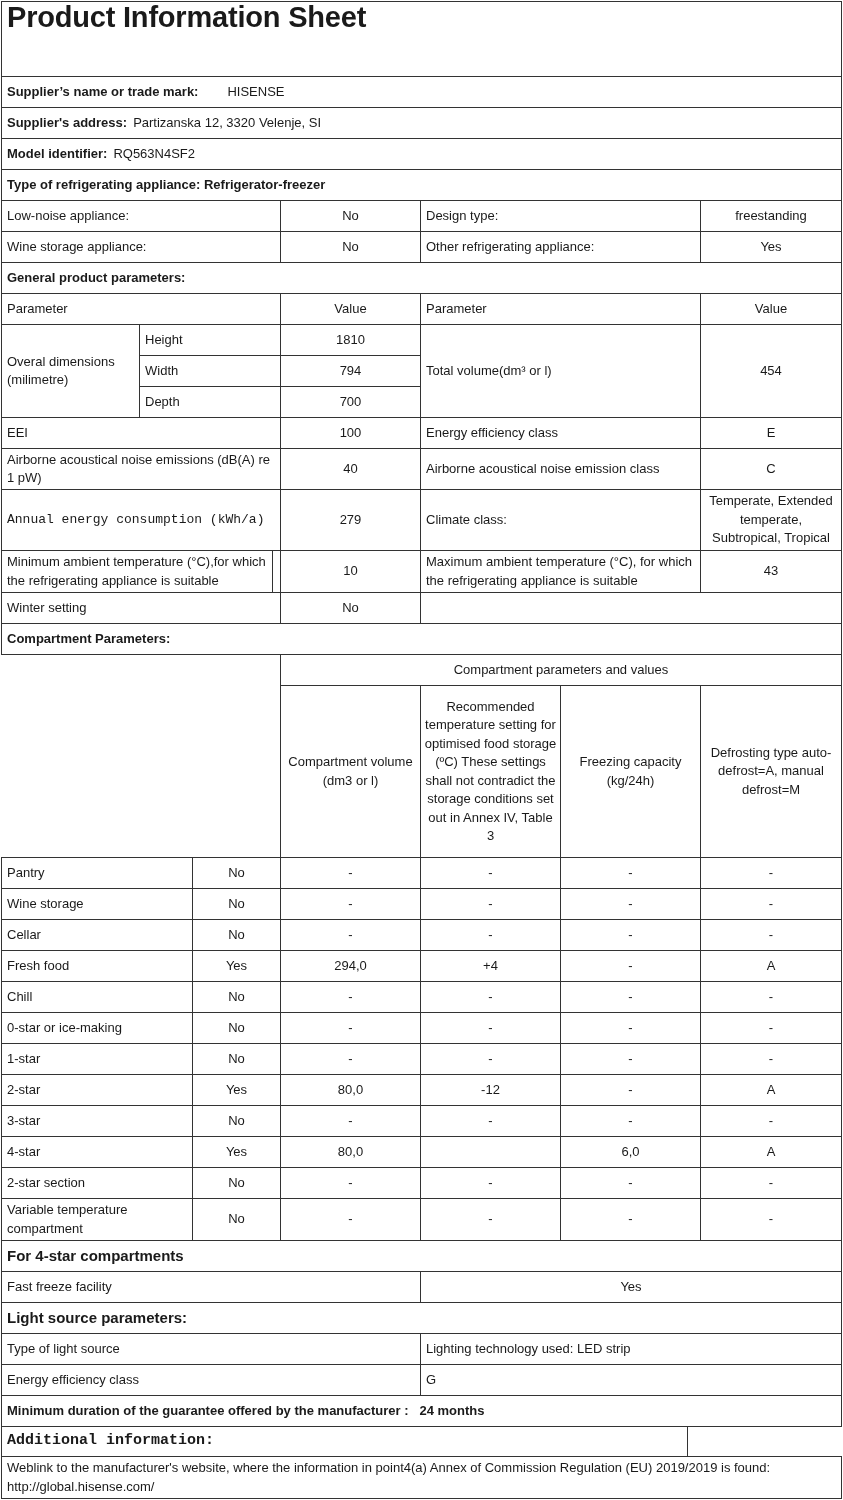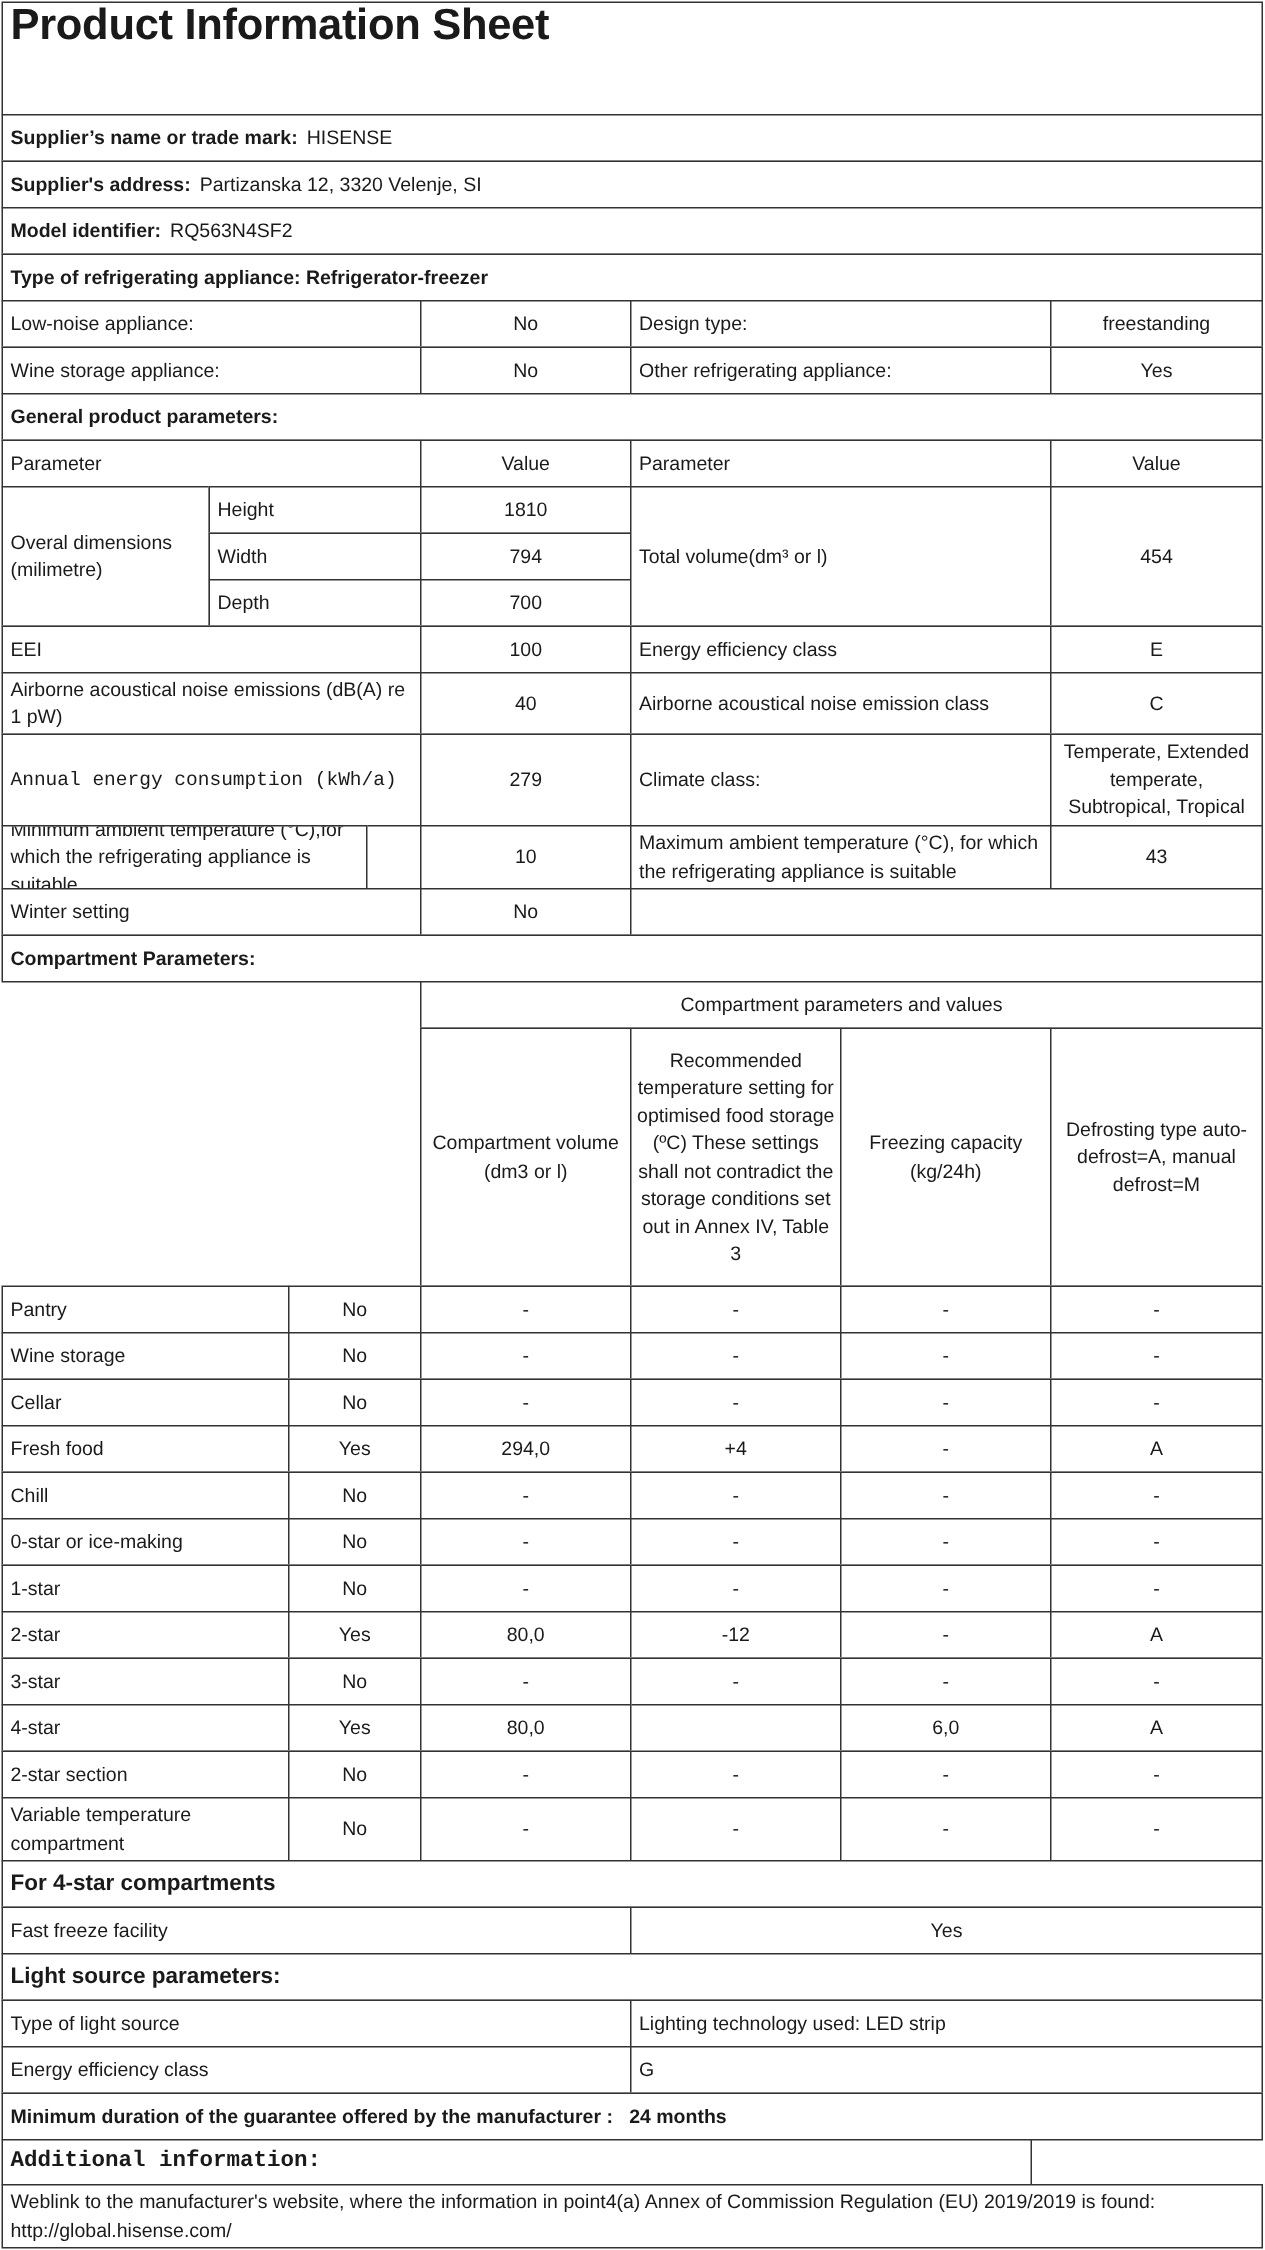--- a/index.html
+++ b/index.html
@@ -16,21 +16,21 @@
   .wrap { white-space: normal; }
   .val { font-weight: normal; margin-left: 6px; }
 </style>
 </head>
 <body>
 
 <div class="sheet">
 
   <div class="c title" style="left:1px;top:1px;width:841px;height:76px;">Product Information Sheet</div>
 
-  <div class="c" style="left:1px;top:76px;width:841px;height:32px;">
+  <div class="c" style="left:1px;top:76px;width:841px;height:32px;gap:23px;">
     <span class="b">Supplier’s name or trade mark:</span>
     <span class="val">HISENSE</span>
   </div>
   <div class="c" style="left:1px;top:107px;width:841px;height:32px;">
     <span class="b">Supplier's address:</span>
     <span class="val">Partizanska 12, 3320 Velenje, SI</span>
   </div>
   <div class="c" style="left:1px;top:138px;width:841px;height:32px;">
     <span class="b">Model identifier:</span>
     <span class="val">RQ563N4SF2</span>
@@ -72,21 +72,21 @@
   <div class="c wrap" style="left:1px;top:448px;width:280px;height:42px;">Airborne acoustical noise emissions (dB(A) re 1 pW)</div>
   <div class="c ctr" style="left:280px;top:448px;width:141px;height:42px;">40</div>
   <div class="c" style="left:420px;top:448px;width:281px;height:42px;">Airborne acoustical noise emission class</div>
   <div class="c ctr" style="left:700px;top:448px;width:142px;height:42px;">C</div>
 
   <div class="c" style="left:1px;top:489px;width:280px;height:62px;font-family:Liberation Mono, monospace;">Annual energy consumption (kWh/a)</div>
   <div class="c ctr" style="left:280px;top:489px;width:141px;height:62px;">279</div>
   <div class="c" style="left:420px;top:489px;width:281px;height:62px;">Climate class:</div>
   <div class="c ctr wrap" style="left:700px;top:489px;width:142px;height:62px;">Temperate, Extended temperate, Subtropical, Tropical</div>
 
-  <div class="c wrap" style="left:1px;top:550px;width:244px;height:43px;">Minimum ambient temperature (°C),for which the refrigerating appliance is suitable</div>
+  <div class="c wrap" style="left:1px;top:550px;width:272px;height:43px;">Minimum ambient temperature (°C),for which the refrigerating appliance is suitable</div>
   <div class="c ctr" style="left:280px;top:550px;width:141px;height:43px;">10</div>
   <div class="c wrap" style="left:420px;top:550px;width:281px;height:43px;">Maximum ambient temperature (°C), for which the refrigerating appliance is suitable</div>
   <div class="c ctr" style="left:700px;top:550px;width:142px;height:43px;">43</div>
 
   <div class="c" style="left:1px;top:592px;width:280px;height:32px;">Winter setting</div>
   <div class="c ctr" style="left:280px;top:592px;width:141px;height:32px;">No</div>
   <div class="c" style="left:420px;top:592px;width:422px;height:32px;"></div>
 
   <div class="c b" style="left:1px;top:623px;width:841px;height:32px;">Compartment Parameters:</div>
 

